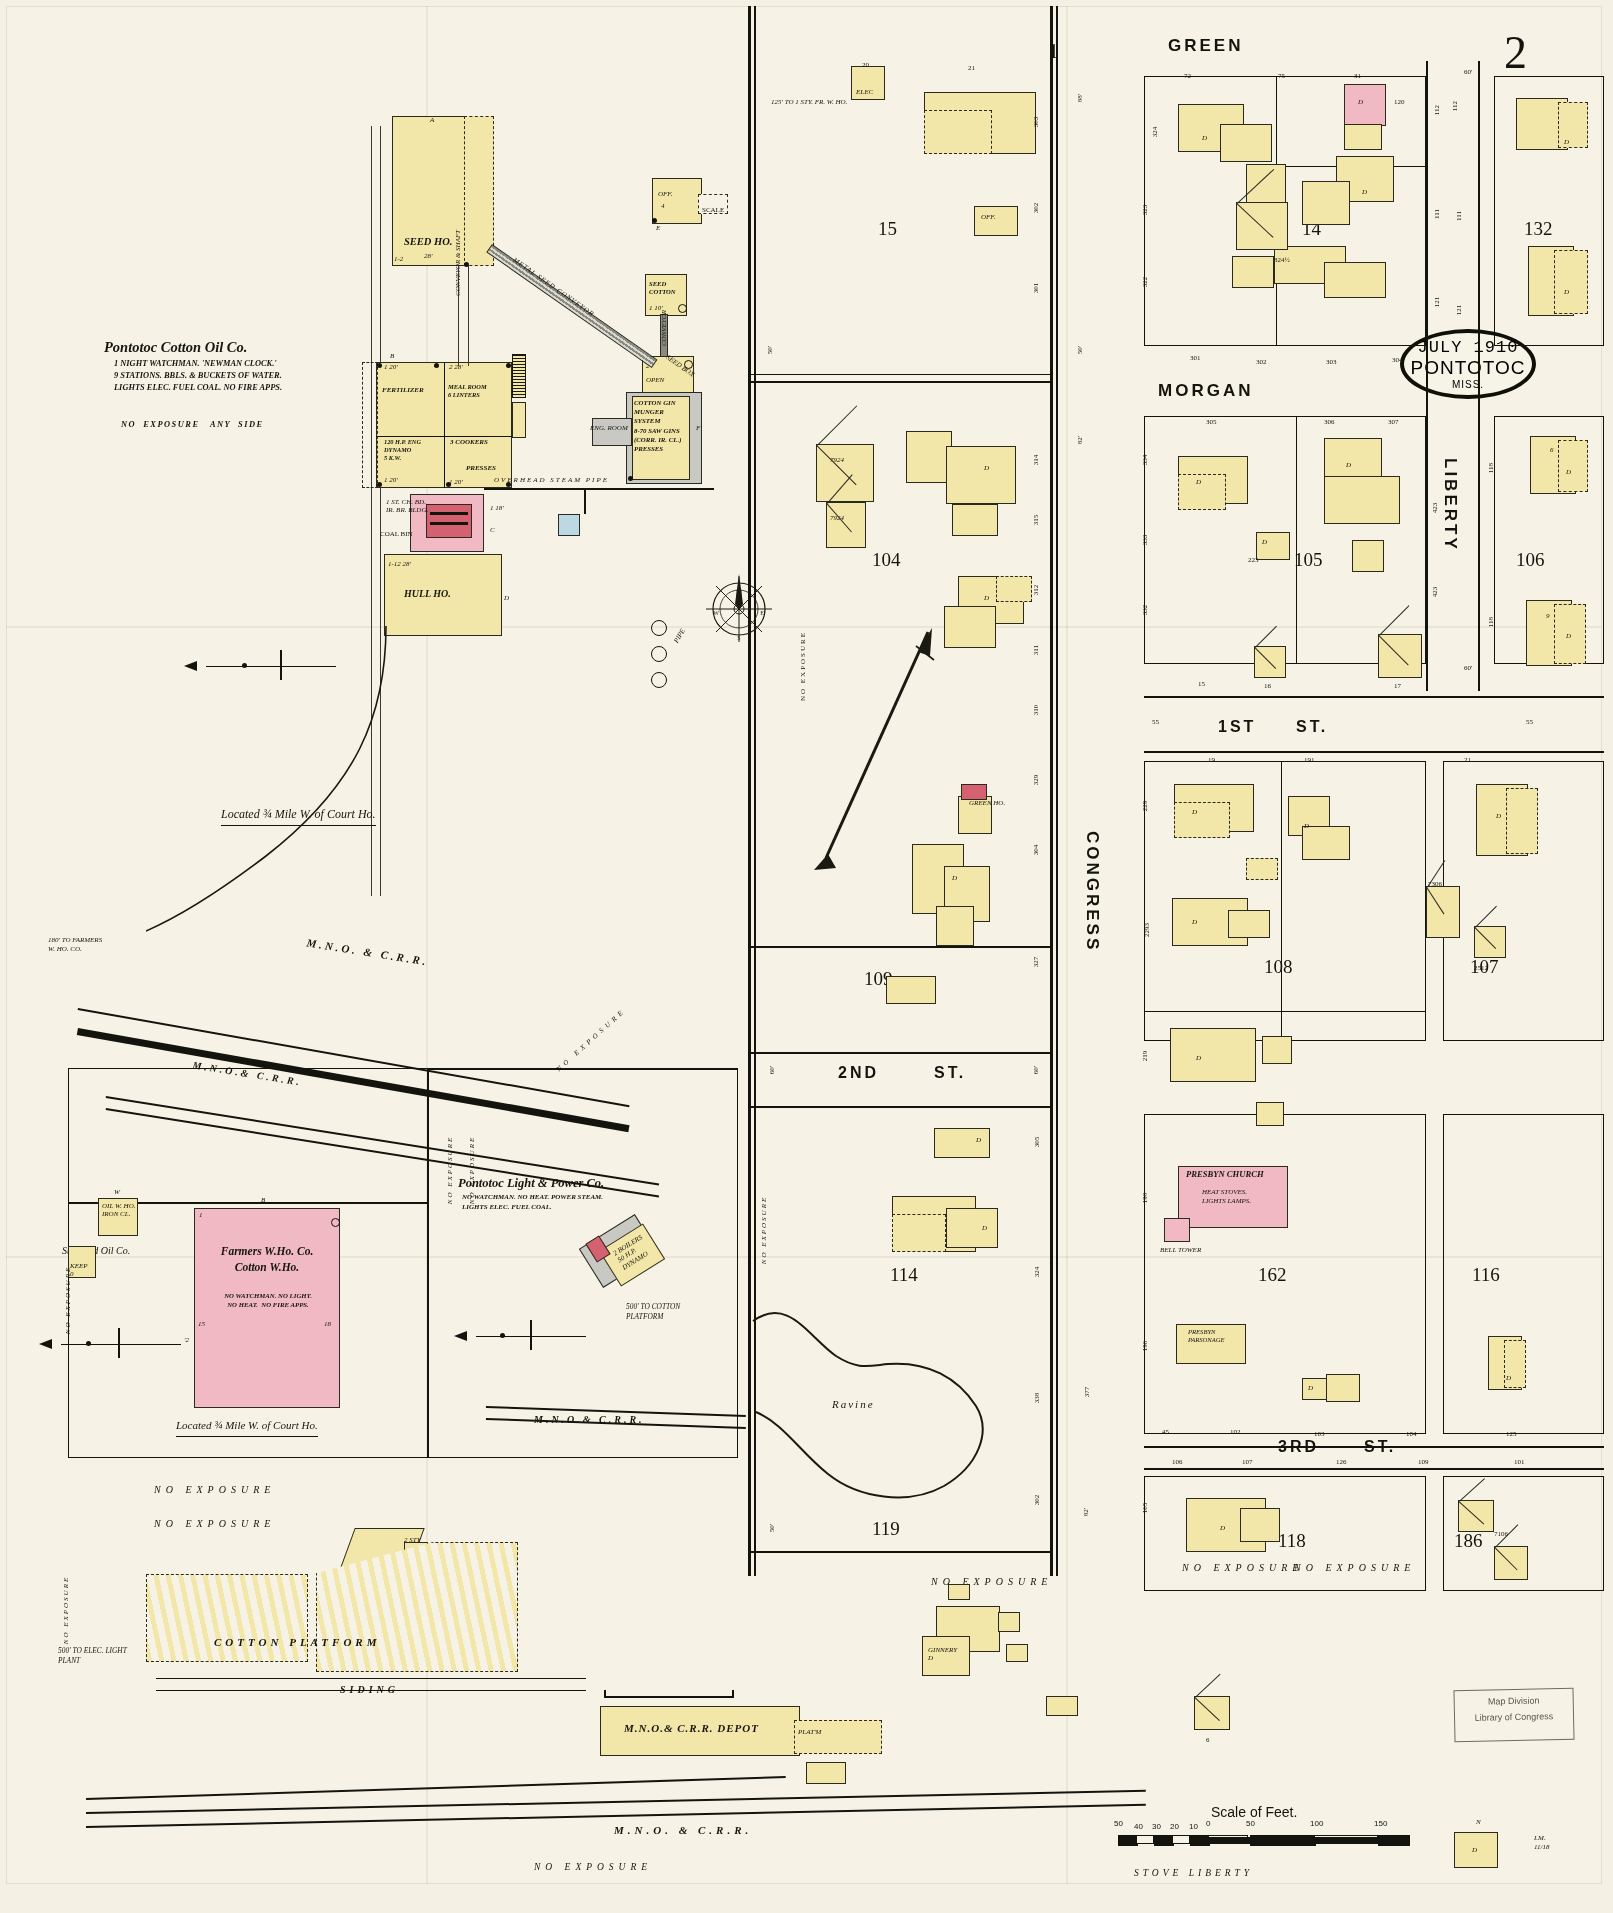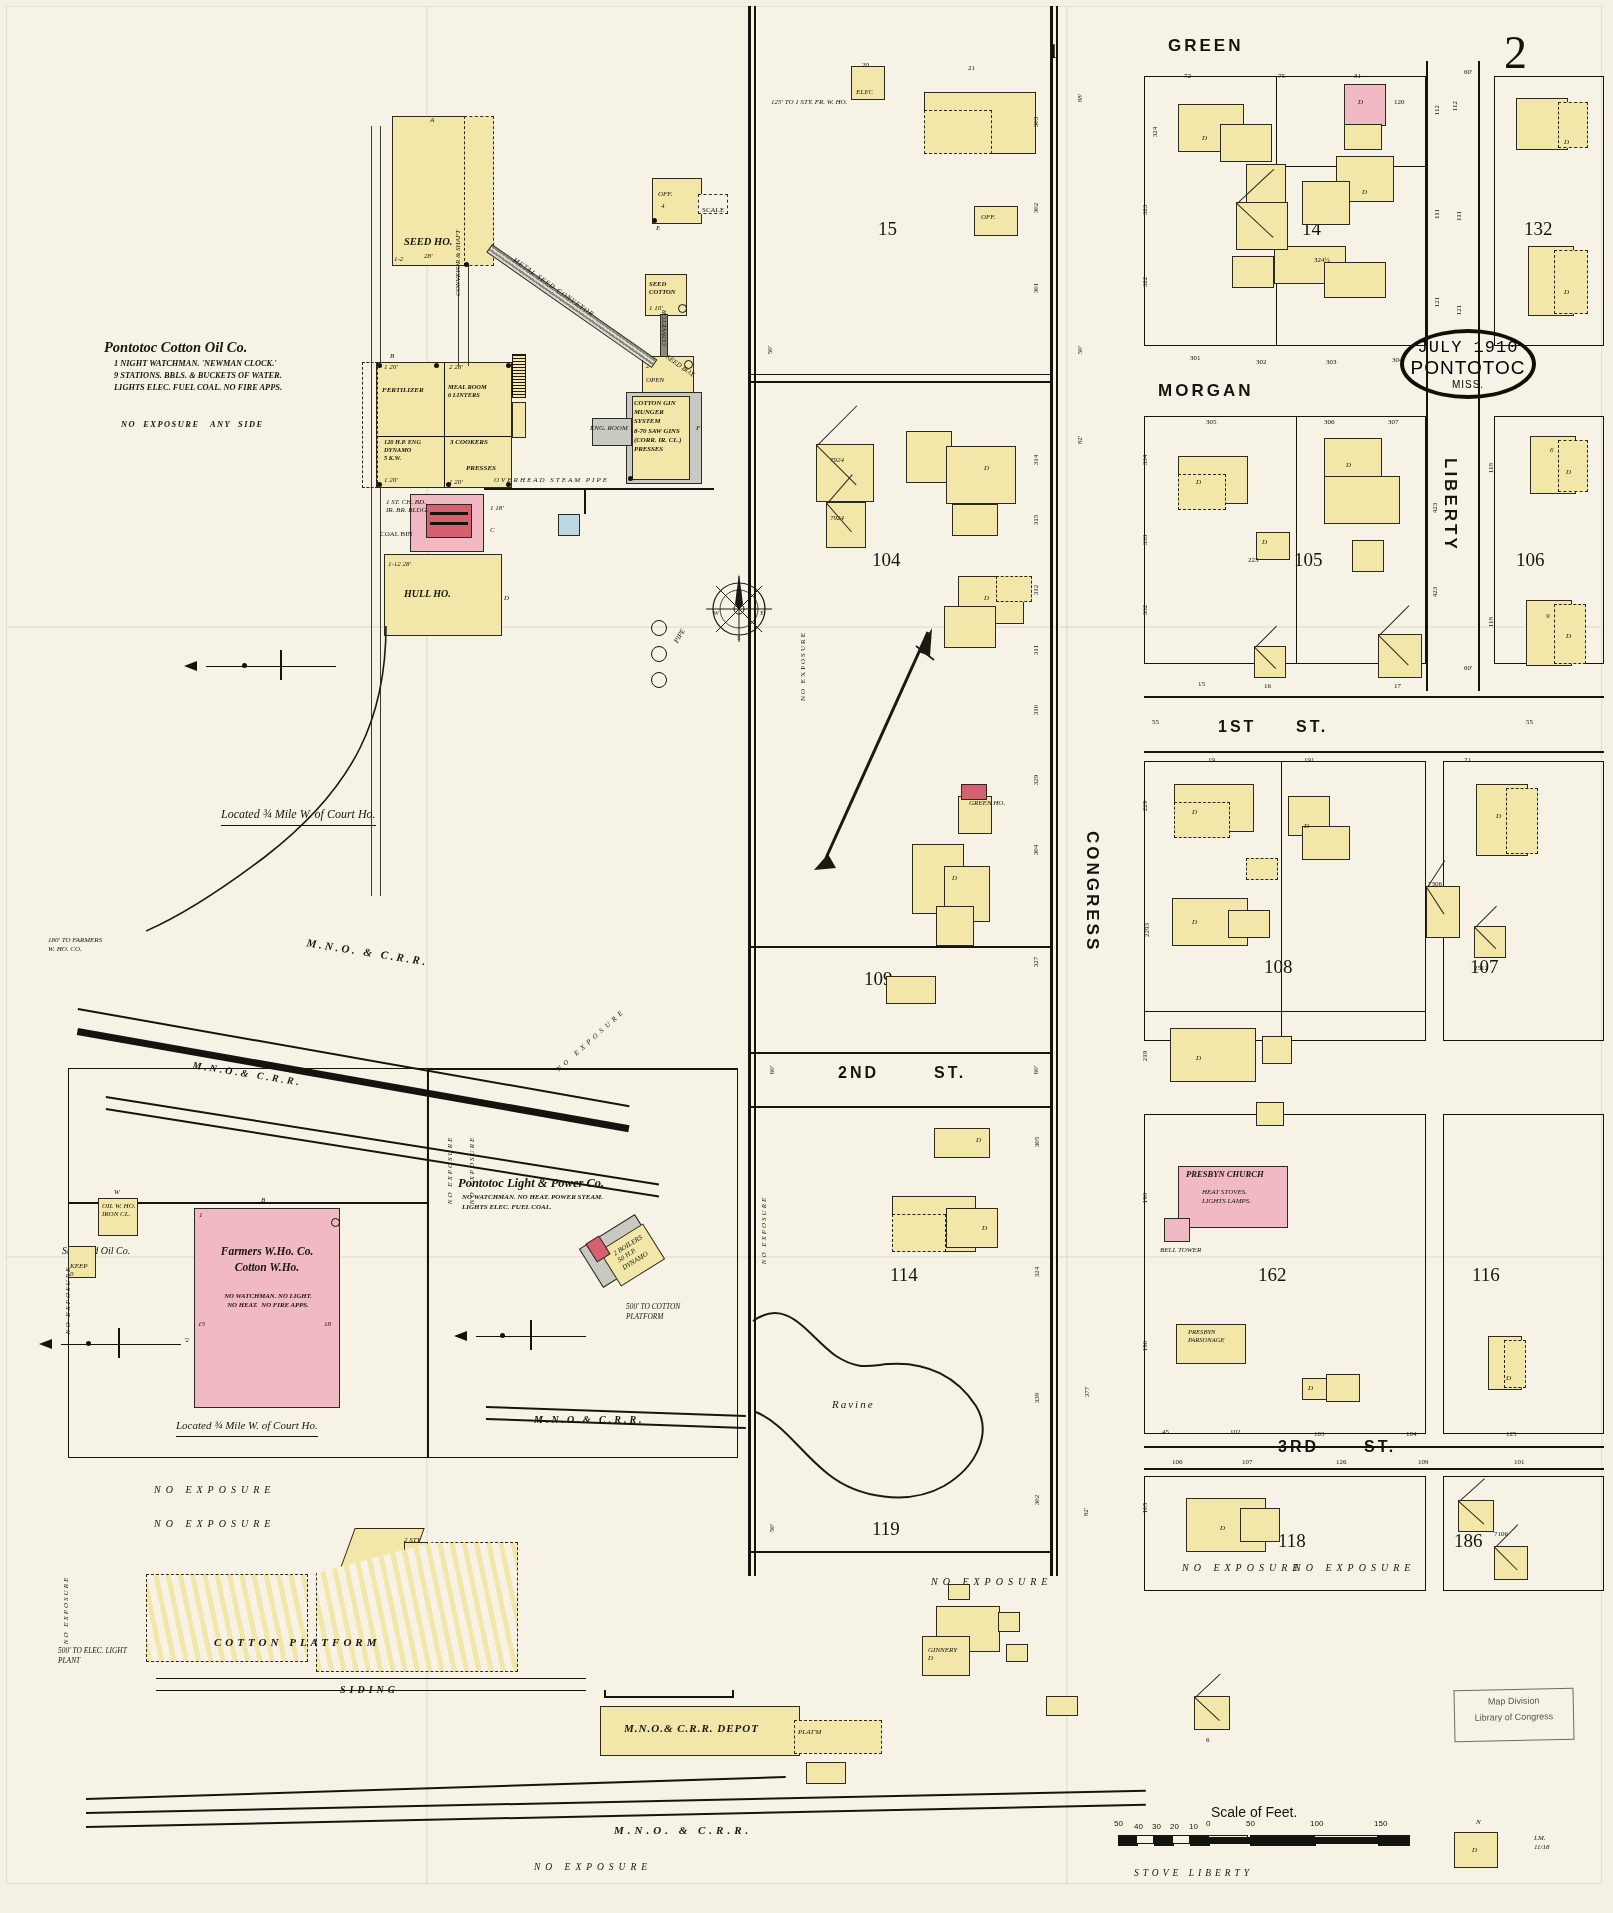--- a/index.html
+++ b/index.html
@@ -203,21 +203,21 @@
     <div class="bld pnk" style="left:1338px;top:78px;width:42px;height:42px"></div>
     <div class="bld yel" style="left:1338px;top:118px;width:38px;height:26px"></div>
     <div class="bld yel" style="left:1330px;top:150px;width:58px;height:46px"></div>
     <div class="bld yel" style="left:1296px;top:175px;width:48px;height:44px"></div>
     <div class="bld yel" style="left:1268px;top:240px;width:72px;height:38px"></div>
     <div class="bld yel" style="left:1318px;top:256px;width:62px;height:36px"></div>
     <div class="bld yel cross" style="left:1230px;top:196px;width:52px;height:48px;--a1:43deg;--a2:-43deg"></div>
     <div class="lbl tiny" style="left:1196px;top:128px;font-style:italic">D</div>
     <div class="lbl tiny" style="left:1352px;top:92px;font-style:italic">D</div>
     <div class="lbl tiny" style="left:1388px;top:92px">120</div>
-    <div class="lbl tiny" style="left:1308px;top:250px;">324½</div>
+    <div class="lbl tiny" style="left:1268px;top:250px;">324½</div>
     <div class="lbl tiny" style="left:1356px;top:182px;font-style:italic">D</div>
     <div class="lbl tiny" style="left:1144px;top:122px;transform:rotate(-90deg)">324</div>
     <div class="lbl tiny" style="left:1134px;top:200px;transform:rotate(-90deg)">323</div>
     <div class="lbl tiny" style="left:1134px;top:272px;transform:rotate(-90deg)">322</div>
     <div class="lbl tiny" style="left:1184px;top:348px">301</div>
     <div class="lbl tiny" style="left:1250px;top:352px">302</div>
     <div class="lbl tiny" style="left:1320px;top:352px">303</div>
     <div class="lbl tiny" style="left:1386px;top:350px">304</div>
     <div class="lbl tiny" style="left:1178px;top:66px">72</div>
     <div class="lbl tiny" style="left:1272px;top:66px">75</div>

